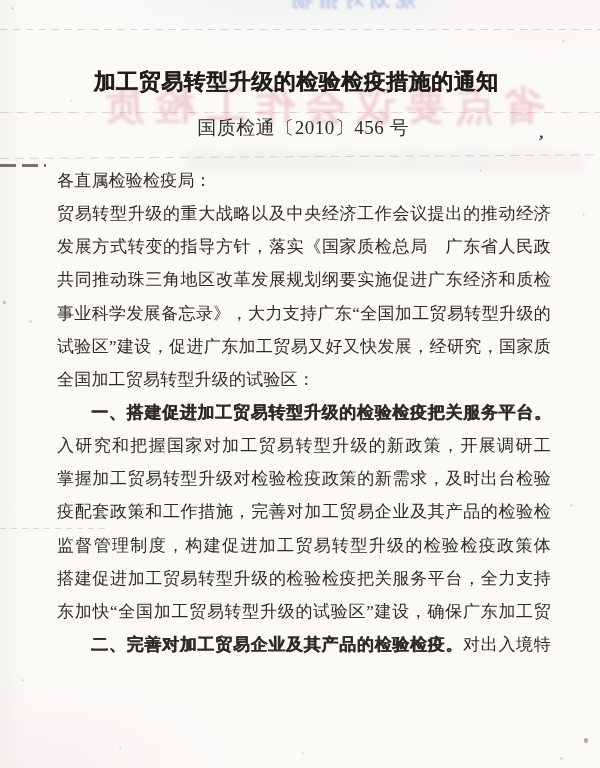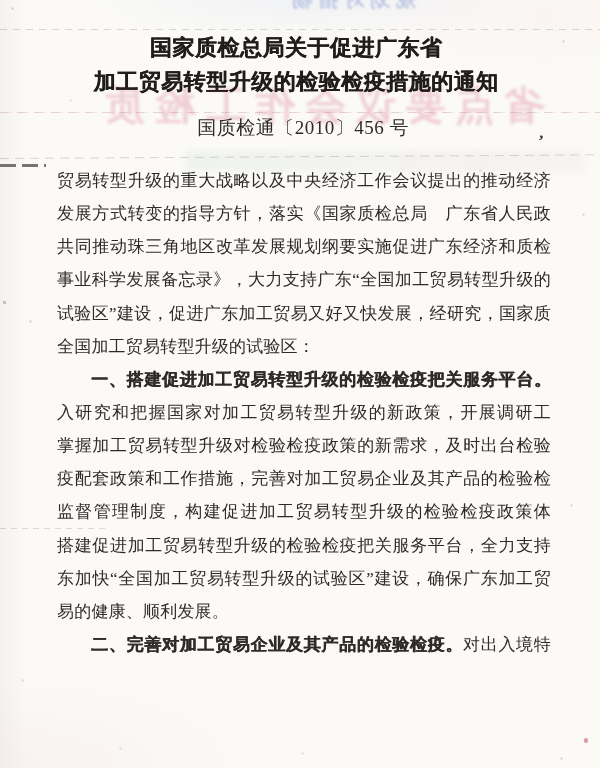--- a/index.html
+++ b/index.html
@@ -106,38 +106,37 @@
 
   <div class="scanline sl-a"></div>
   <div class="bleed-pink">省点要议会作工检质</div>
   <div class="bleed-top">规划对措物</div>
   <div class="scanline sl-b"></div>
   <div class="bleed-mid"></div>
   <div class="scanline sl-c"></div>
   <div class="scanline sl-c-dark"></div>
   <div class="scanline sl-d"></div>
 
-  <h1 class="title t1">国家质检总局关于促进广东省</h1>
   <h1 class="title t2">加工贸易转型升级的检验检疫措施的通知</h1>
   <div class="docnum">国质检通〔2010〕456 号</div>
   <div class="comma">,</div>
 
   <div class="body-text">
+      <div class="line"><span>各直属检验检疫局：</span></div>
       <div class="line full"><span>贸易转型升级的重大战略以及中央经济工作会议提出的推动经济</span></div>
       <div class="line full"><span>发展方式转变的指导方针，落实《国家质检总局　广东省人民政府</span></div>
       <div class="line full"><span>共同推动珠三角地区改革发展规划纲要实施促进广东经济和质检</span></div>
       <div class="line full"><span>事业科学发展备忘录》，大力支持广东“全国加工贸易转型升级的</span></div>
       <div class="line full"><span>试验区”建设，促进广东加工贸易又好又快发展，经研究，国家质</span></div>
       <div class="line"><span>全国加工贸易转型升级的试验区：</span></div>
       <div class="line full indent"><span class="b">一、搭建促进加工贸易转型升级的检验检疫把关服务平台。</span></div>
       <div class="line full"><span>入研究和把握国家对加工贸易转型升级的新政策，开展调研工作，</span></div>
       <div class="line full"><span>掌握加工贸易转型升级对检验检疫政策的新需求，及时出台检验检</span></div>
       <div class="line full"><span>疫配套政策和工作措施，完善对加工贸易企业及其产品的检验检疫</span></div>
       <div class="line full"><span>监督管理制度，构建促进加工贸易转型升级的检验检疫政策体系，</span></div>
       <div class="line full"><span>搭建促进加工贸易转型升级的检验检疫把关服务平台，全力支持广</span></div>
       <div class="line full"><span>东加快“全国加工贸易转型升级的试验区”建设，确保广东加工贸</span></div>
-      <div class="line"><span>易的健康、顺利发展。</span></div>
       <div class="line full indent"><span class="b">二、完善对加工贸易企业及其产品的检验检疫。</span><span>对出入境特殊物</span></div>
     </div>
 
   <div class="specks"></div>
   <div class="red-speck"></div>
 </div>
 
 </body></html>

